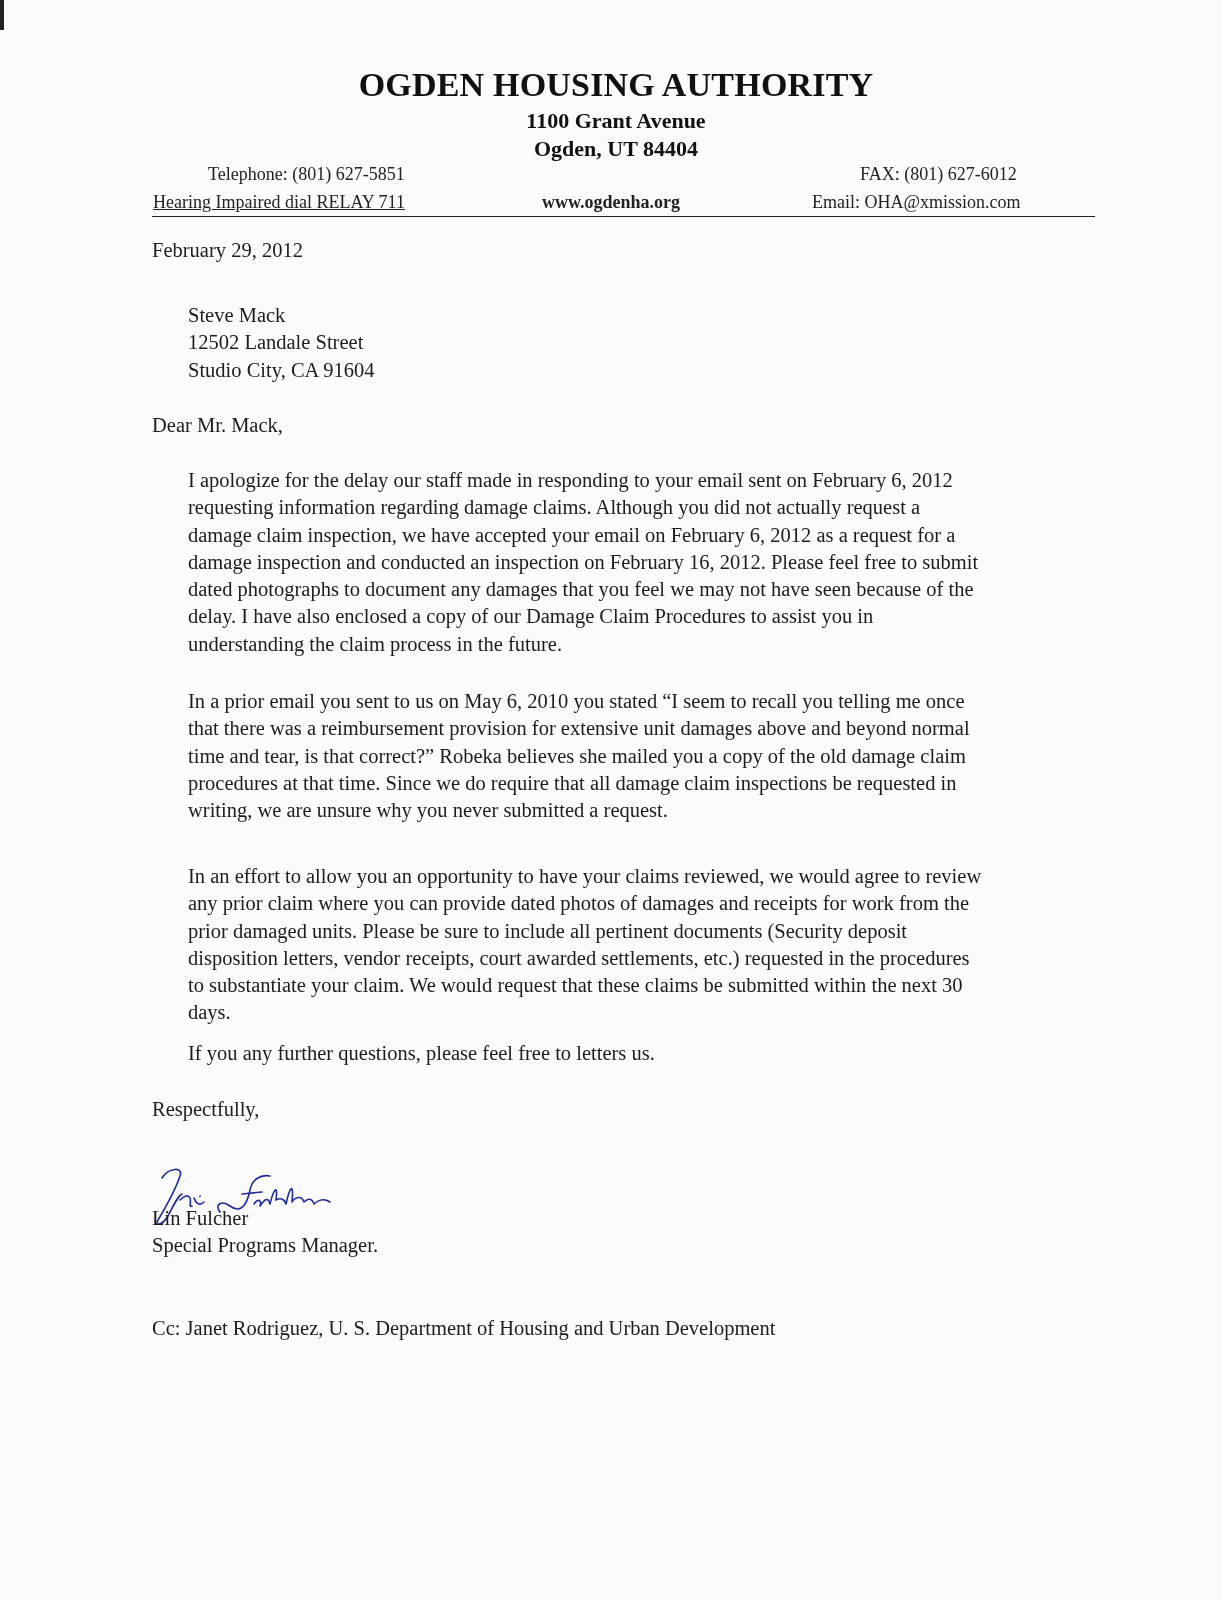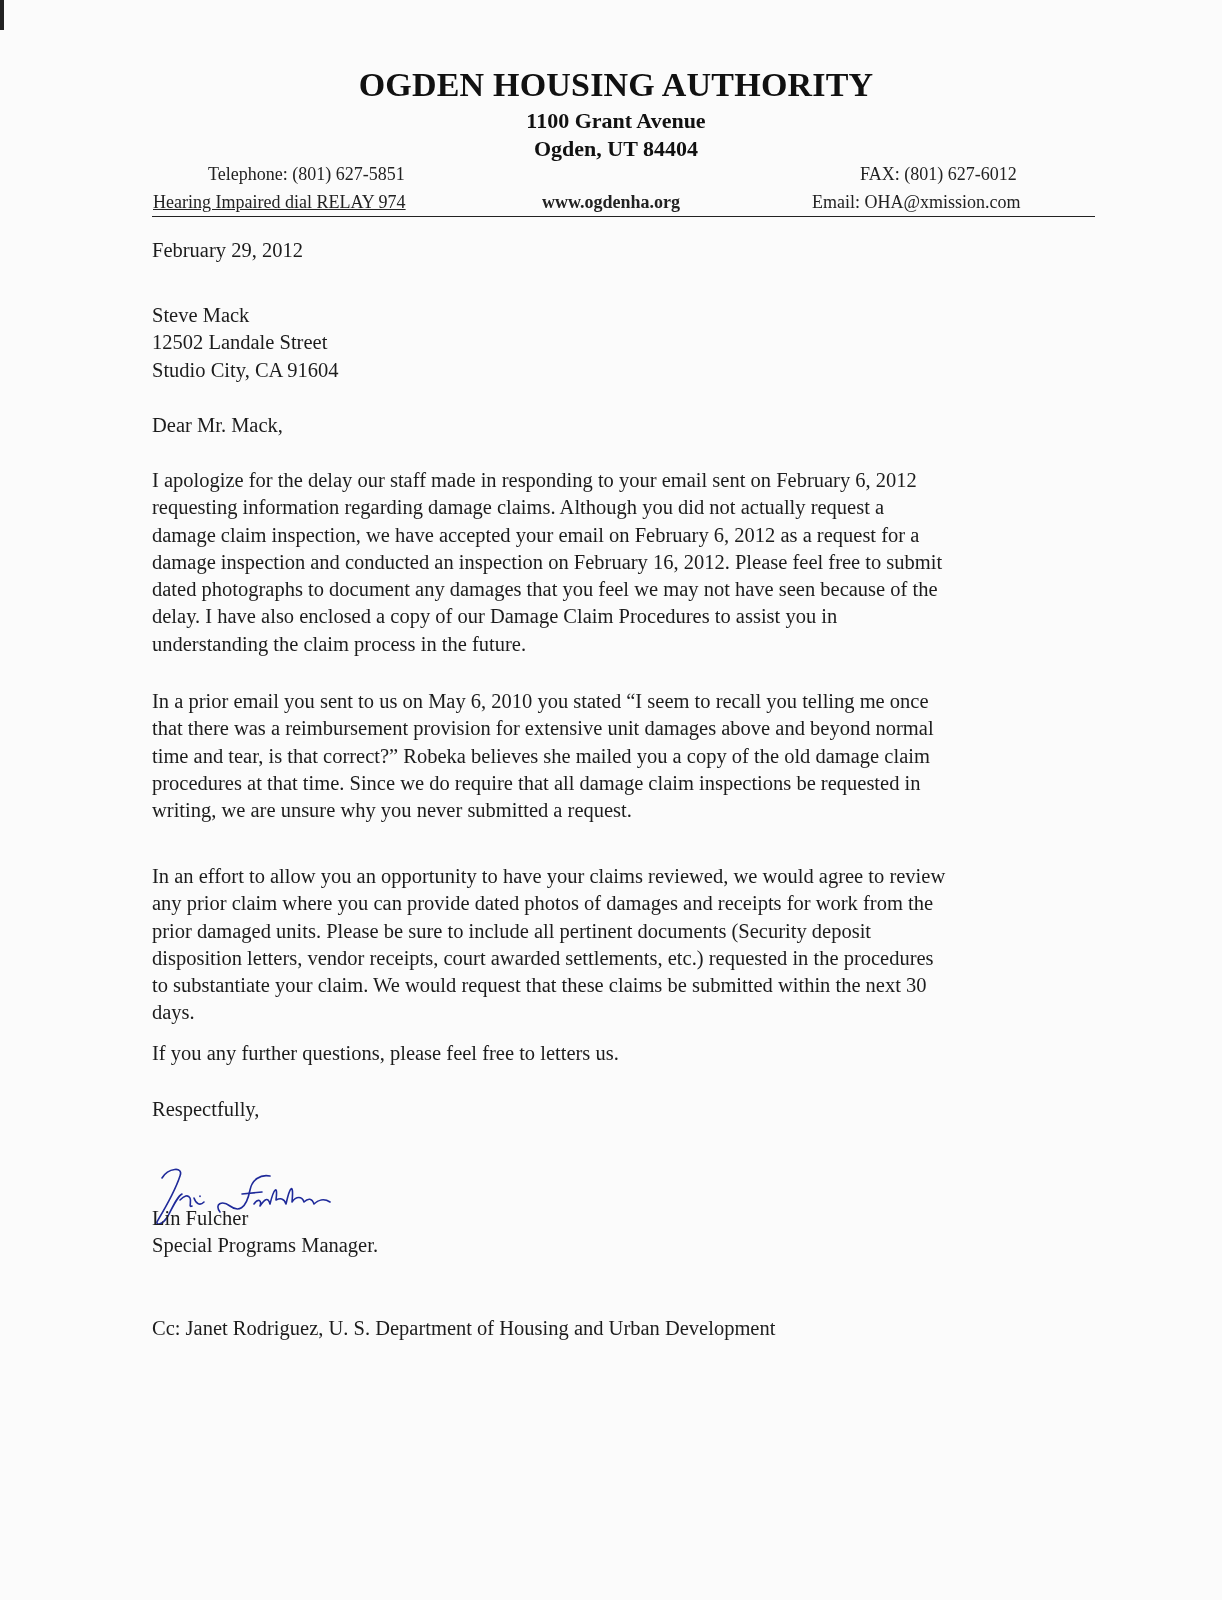--- a/index.html
+++ b/index.html
@@ -47,37 +47,37 @@
     .salutation { top: 412px; }
     .para { width: 935px; }
     .p1 { top: 467px; }
     .p2 { top: 688px; }
     .p3 { top: 863px; }
     .p4 { top: 1040px; }
     .closing { top: 1096px; }
     .sig-name { top: 1205px; }
     .sig-title { top: 1232px; }
     .cc { top: 1315px; }
-    .line { display: block; white-space: nowrap; }
+    .line { display: block; white-space: nowrap; margin-left: 36px; }
     .signature {
       position: absolute; left: 150px; top: 1160px; width: 220px; height: 70px;
     }
   </style>
 </head>
 <body>
 
 <div class="page-edge"></div>
 
 <div class="letterhead">
   <div class="org-name">OGDEN HOUSING AUTHORITY</div>
   <div class="addr1">1100 Grant Avenue</div>
   <div class="addr2">Ogden, UT  84404</div>
   <div class="contact-row tel">Telephone: (801) 627-5851</div>
   <div class="contact-row fax">FAX: (801) 627-6012</div>
-  <div class="contact-row relay">Hearing Impaired dial RELAY 974</div>
+  <div class="contact-row relay">Hearing Impaired dial RELAY 711</div>
   <div class="contact-row web">www.ogdenha.org</div>
   <div class="contact-row email">Email: OHA@xmission.com</div>
   <div class="rule"></div>
 </div>
 
 <div class="text date">February 29, 2012</div>
 
 <div class="text recipient">
   <span class="line">Steve Mack</span>
   <span class="line">12502 Landale Street</span>

